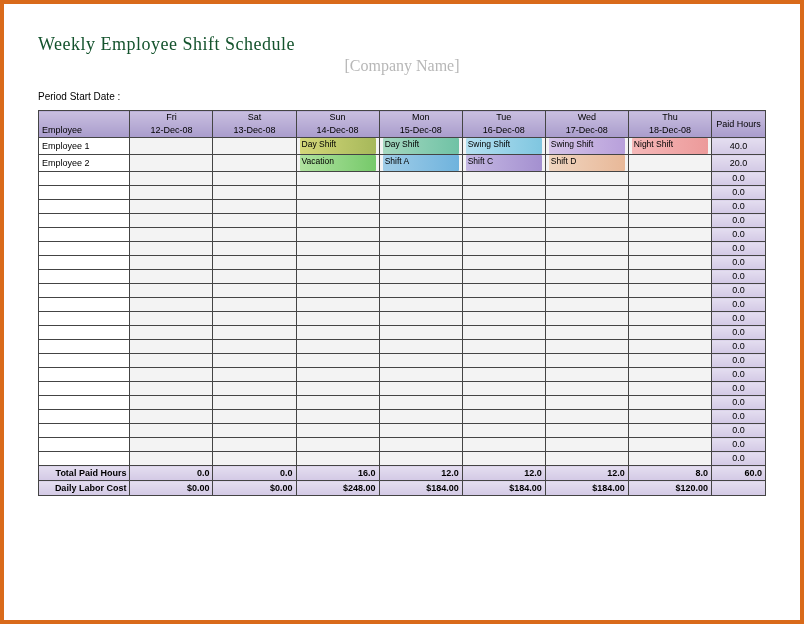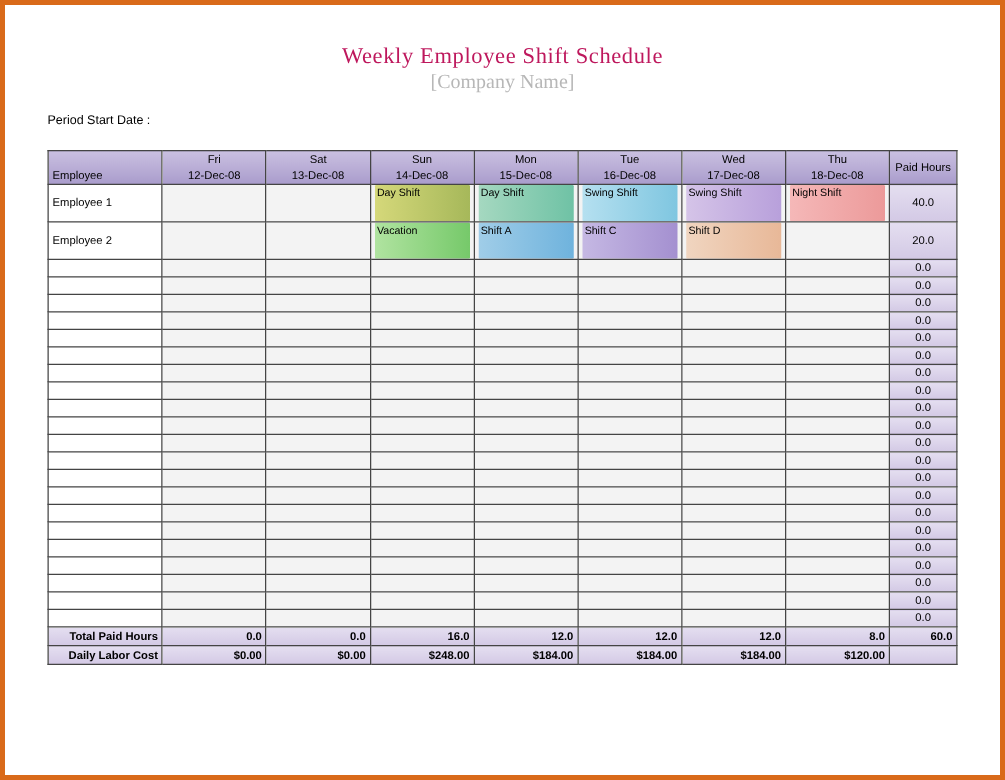--- a/index.html
+++ b/index.html
@@ -12,39 +12,39 @@
     overflow: hidden;
   }
   .frame {
     width: 804px;
     height: 624px;
     border: 4px solid #d96a1a;
     background: #fff;
     padding: 30px 34px 20px 34px;
   }
   .title {
-    text-align: center;
-    color: #be185d;
+    text-align: left;
+    color: #14532d;
     font-family: Georgia, 'Times New Roman', serif;
     font-size: 18px;
     margin-bottom: 2px;
     letter-spacing: 0.5px;
   }
   .subtitle {
     text-align: center;
     color: #b7b7b7;
     font-family: Georgia, 'Times New Roman', serif;
     font-size: 16px;
     margin-bottom: 16px;
   }
   .period {
     display: flex;
     align-items: flex-end;
     gap: 18px;
-    margin-bottom: 18px;
+    margin-bottom: 8px;
     font-size: 10px;
   }
   .period-label { color: #000; }
   .period-input {
     width: 155px;
     height: 17px;
     border: 1px solid #888;
     background: #fff;
     padding: 1px 4px;
     font-size: 10px;
@@ -90,21 +90,21 @@
   td.emp-empty { background: #fff; }
   tr.total td {
     background: linear-gradient(#e4def0, #d3c9e5);
     text-align: right;
     height: 15px;
     font-weight: bold;
   }
   tr.total td.label { text-align: right; }
   .shift {
     display: block;
-    height: 29px;
+    height: 16px;
     line-height: 12px;
     padding: 0 2px;
     border-radius: 1px;
     font-size: 8.5px;
   }
   .s-dayshift { background: linear-gradient(90deg,#d5d87a,#a6b85a); }
   .s-vacation { background: linear-gradient(90deg,#b0e3a0,#76c96a); }
   .s-dayshift2 { background: linear-gradient(90deg,#a5d8c0,#6fc2a5); }
   .s-shifta { background: linear-gradient(90deg,#a0cde8,#6fb3dd); }
   .s-swing { background: linear-gradient(90deg,#b5e0f0,#7fc6e0); }

